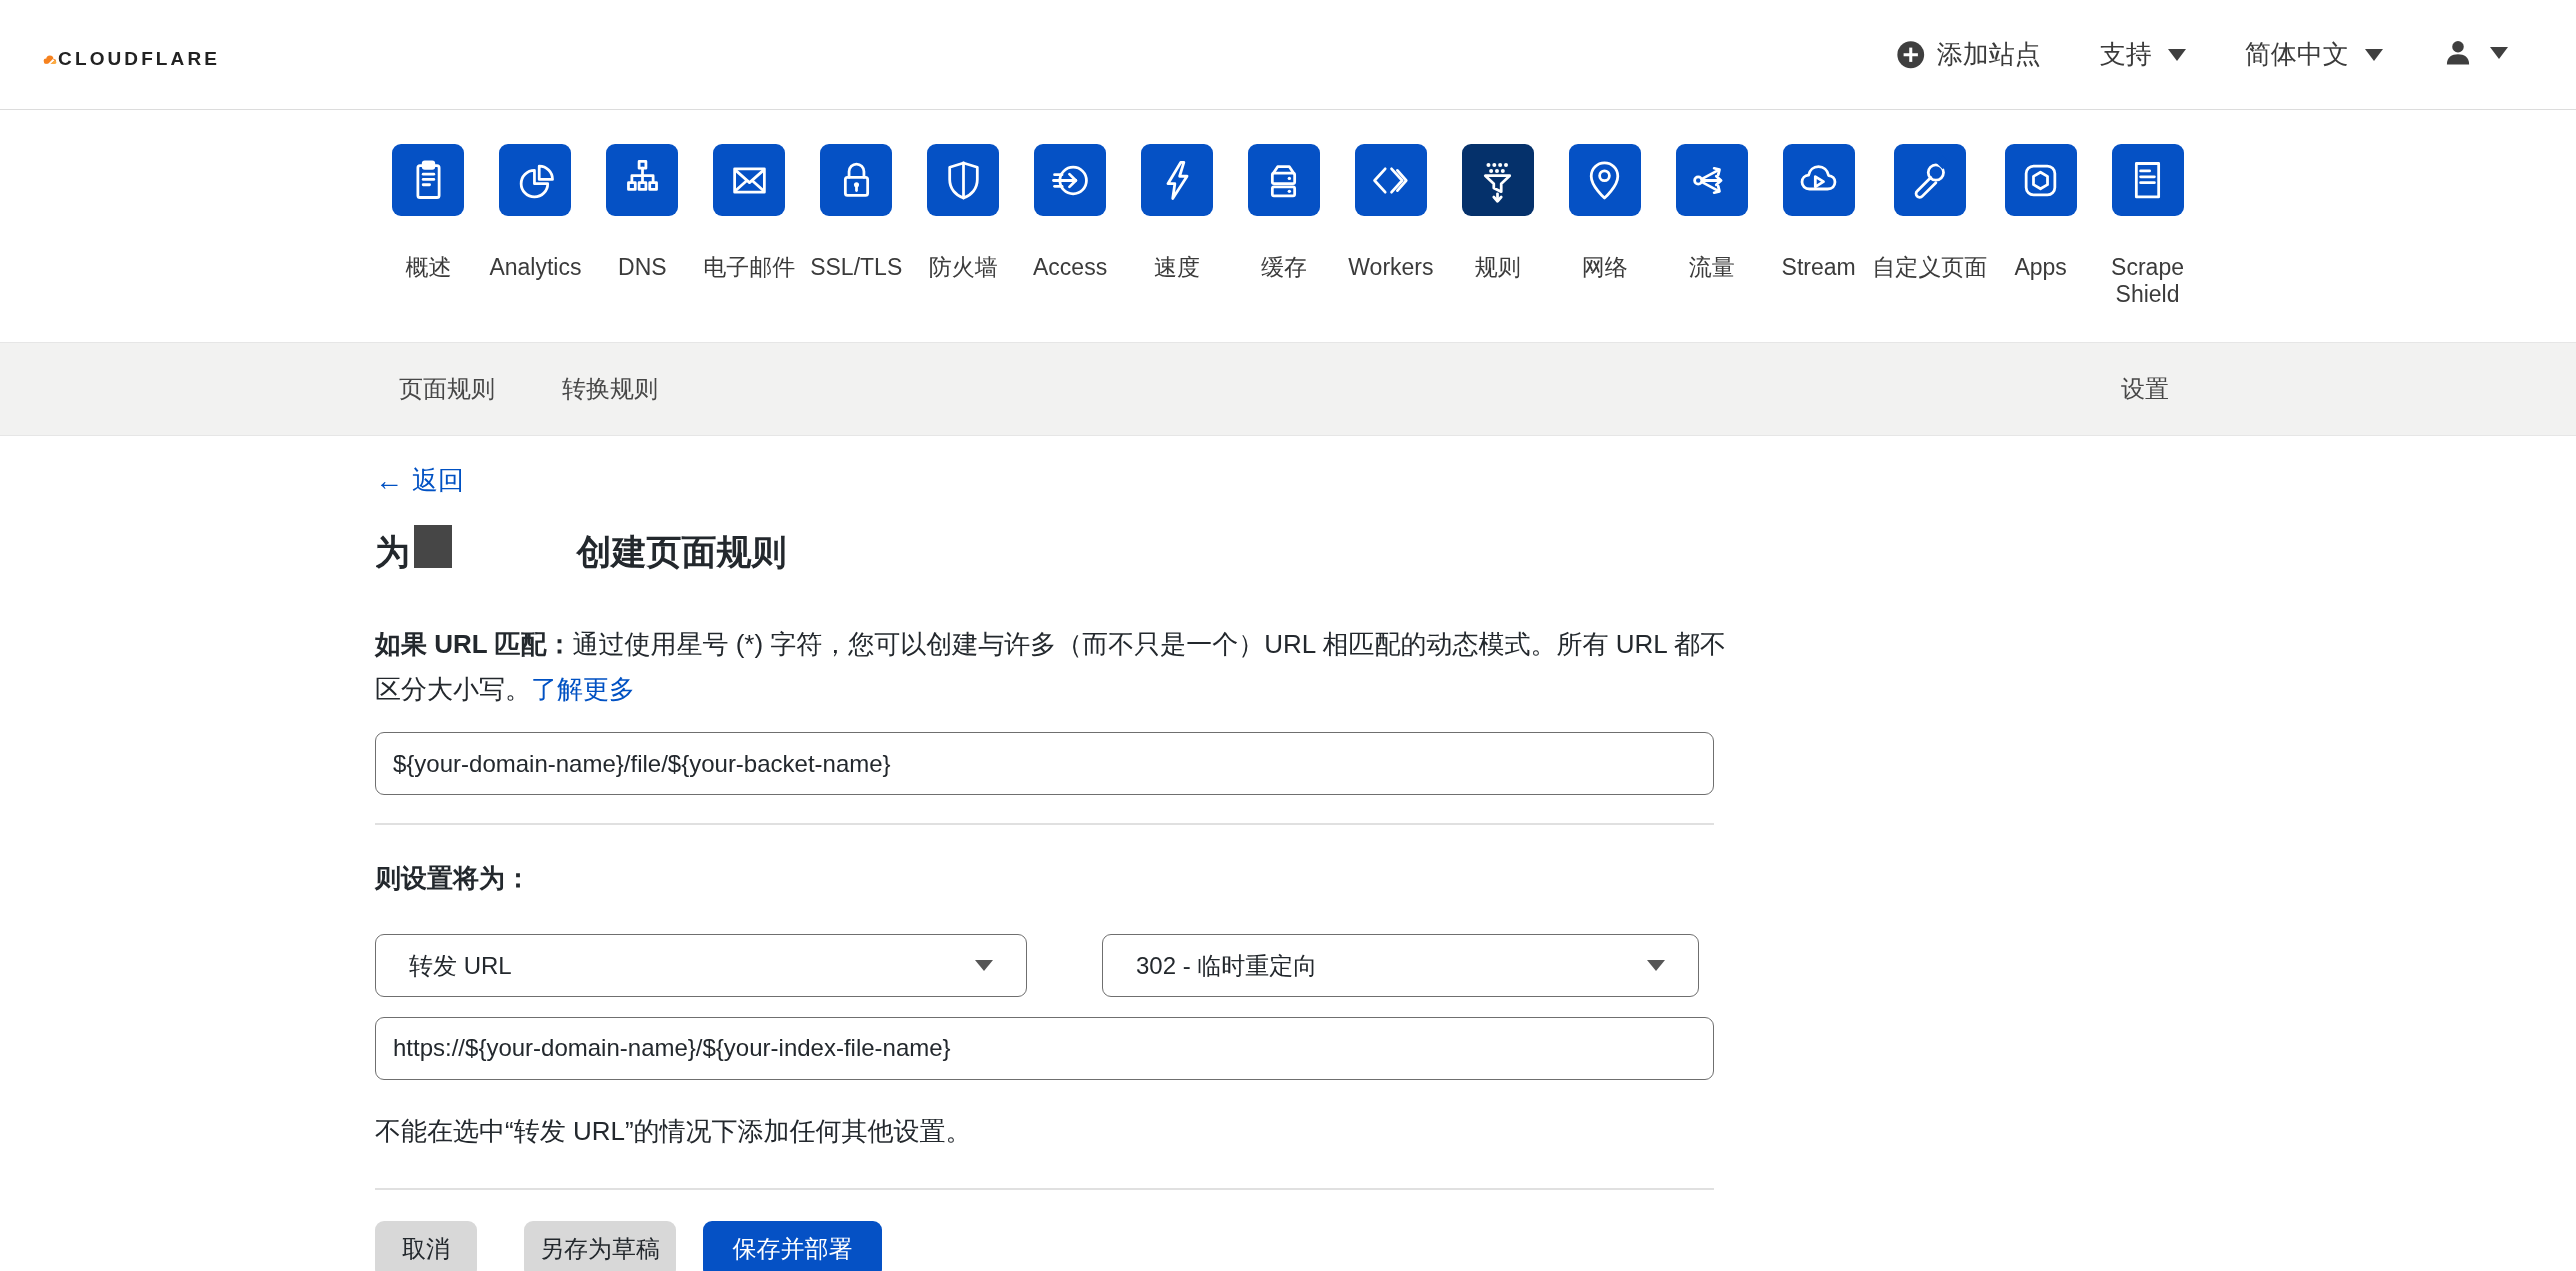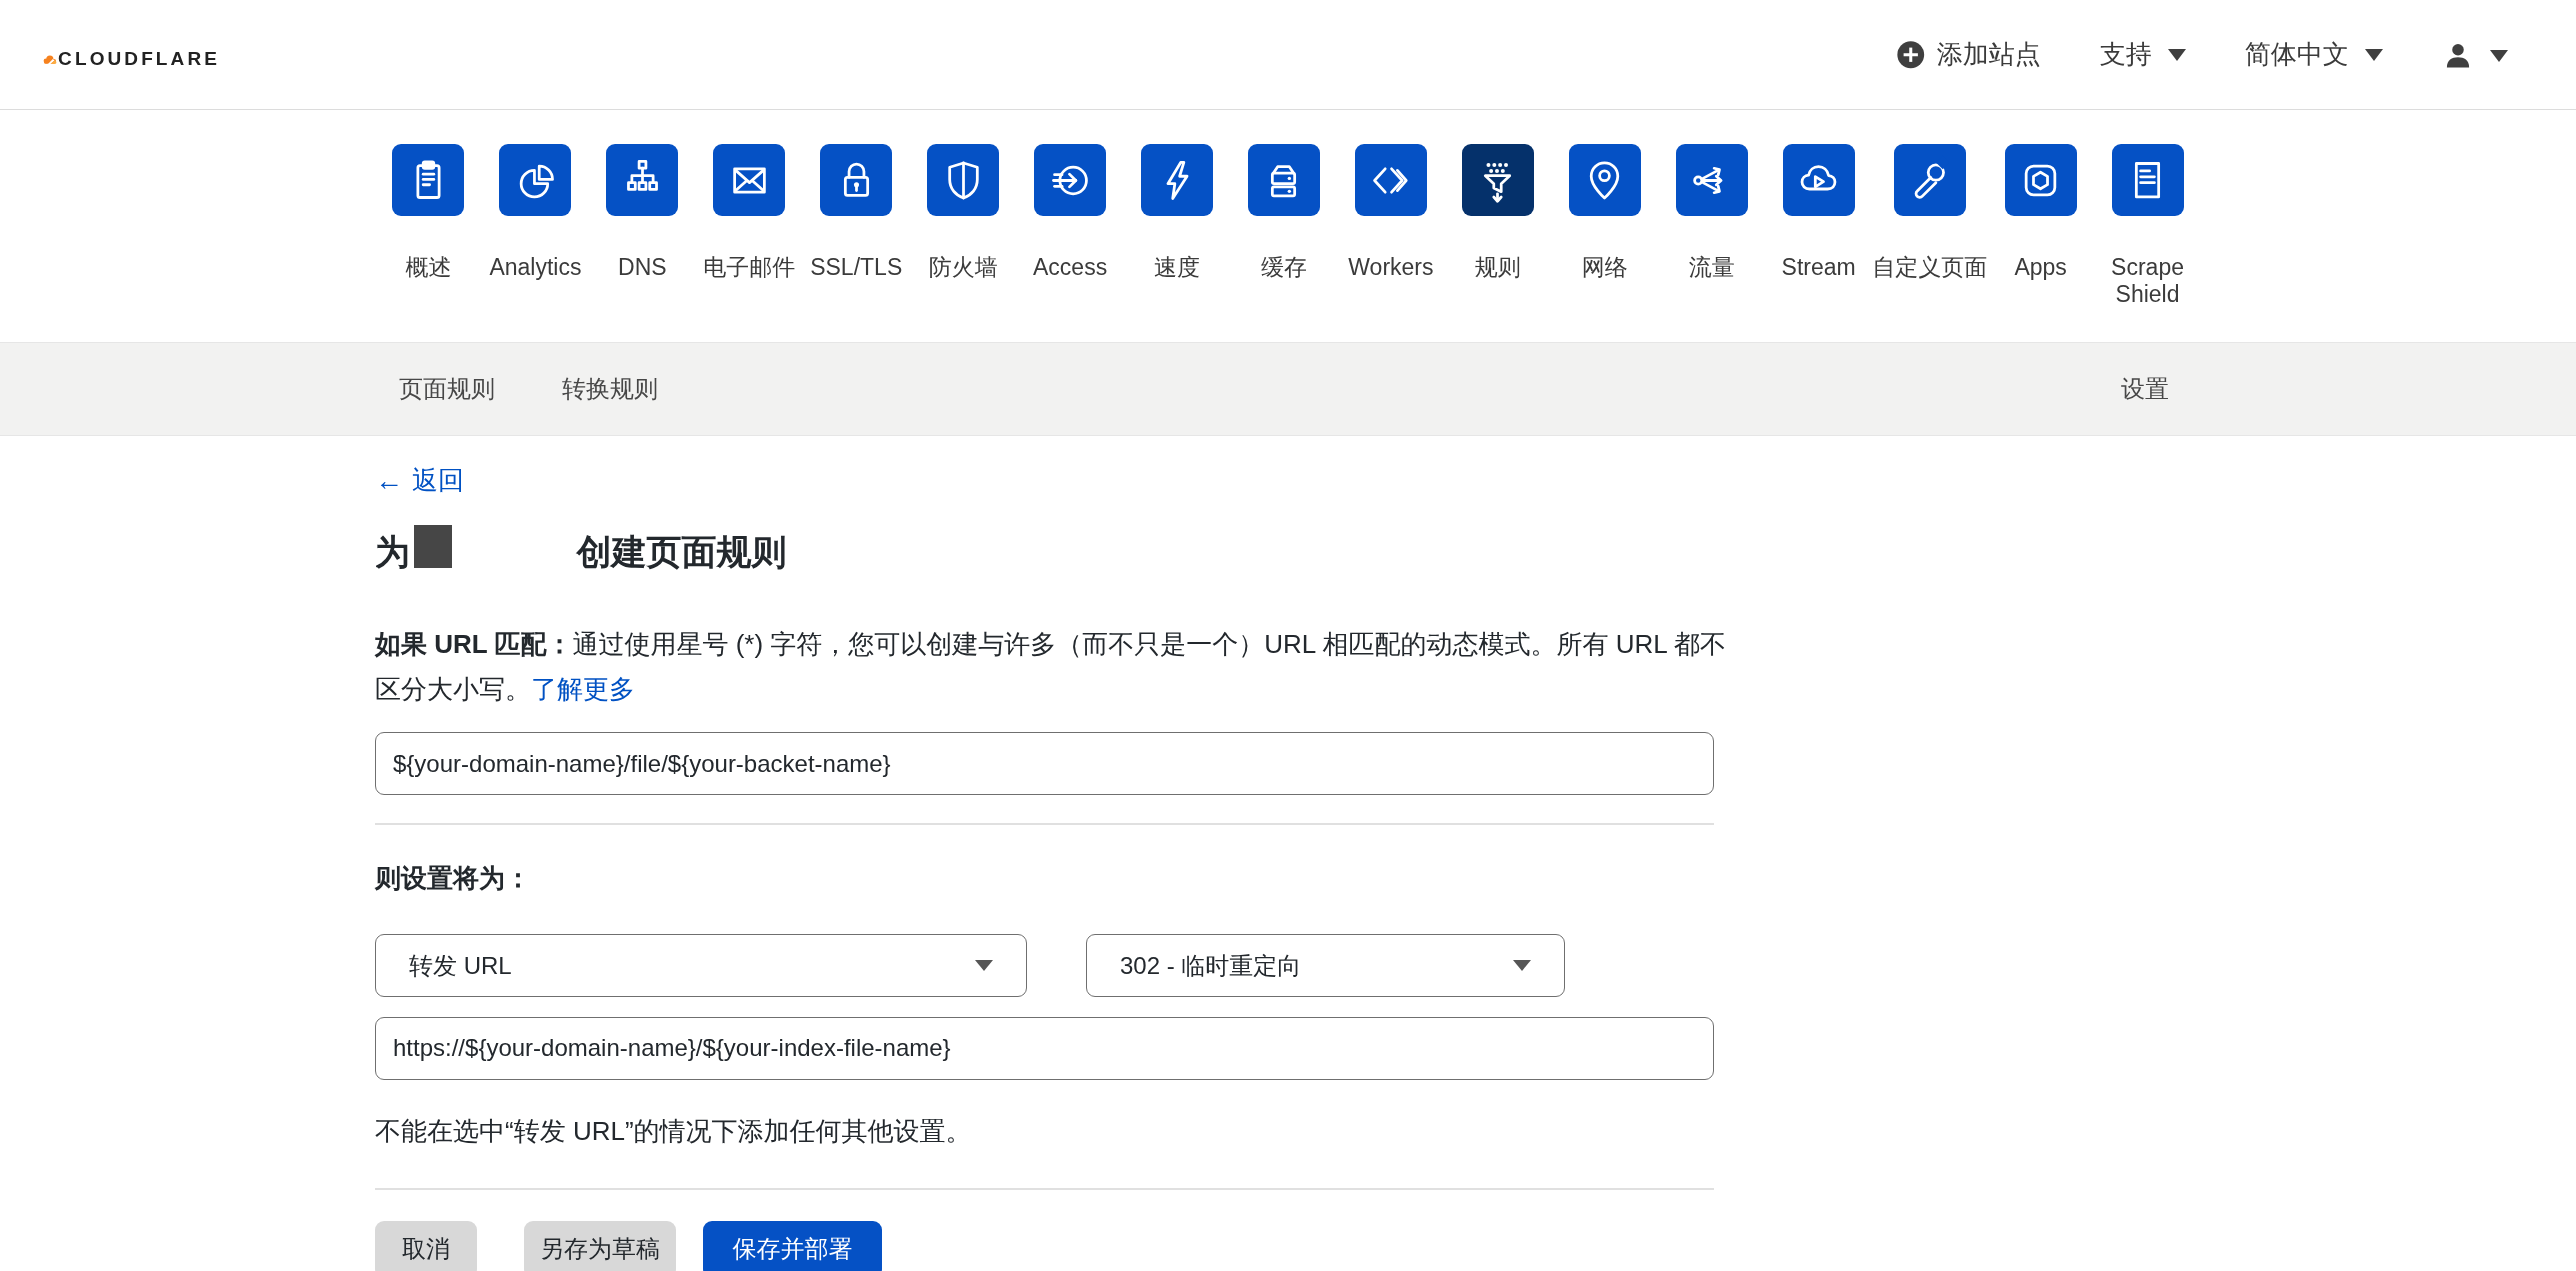--- a/index.html
+++ b/index.html
@@ -12,21 +12,21 @@
   *{margin:0;padding:0;box-sizing:border-box;}
   html,body{width:2576px;height:1272px;background:#fff;overflow:hidden;
     font-family:"Liberation Sans","DejaVu Sans",sans-serif;color:var(--text);}
 
   
   .top-header{height:110px;border-bottom:1.8px solid #dcdcdc;display:flex;
     align-items:center;justify-content:space-between;padding:0 68px 0 41px;}
   .brand{display:flex;flex-direction:row;align-items:center;width:179px;cursor:pointer;padding-top:9px;}
   .brand svg{width:106px;height:59px;display:block;}
   .brand-text{font-size:19px;font-weight:bold;letter-spacing:3.1px;color:#222;margin-top:0px;}
-  .header-right{display:flex;align-items:flex-end;gap:59px;font-size:26px;color:var(--muted);}
+  .header-right{display:flex;align-items:flex-start;gap:59px;font-size:26px;color:var(--muted);}
   .hdr-item{display:flex;align-items:center;gap:11.6px;cursor:pointer;white-space:nowrap;}
   .caret{width:0;height:0;border-left:9.8px solid transparent;border-right:9.8px solid transparent;
     border-top:12.5px solid #3f3f3f;margin-left:4.5px;}
 
   
   .app-nav{height:232px;background:#fff;}
   .app-nav-inner{width:1826px;margin:0 auto;display:flex;padding-top:34px;}
   .nav-item{flex:1 0 0;text-align:center;cursor:pointer;}
   .nav-icon{width:72px;height:72px;margin:0 auto;background:var(--blue);border-radius:9px;
     display:flex;align-items:center;justify-content:center;}
@@ -56,21 +56,21 @@
   .link{color:var(--link);cursor:pointer;text-decoration:none;}
   .text-input{display:block;width:1339px;height:63px;border:1.8px solid #6f6f6f;border-radius:9px;
     padding:0 17px;font-size:24px;color:var(--text);background:#fff;margin-top:19.7px;
     font-family:inherit;outline:none;}
   .divider{border:0;border-top:2.7px solid #e0e0e0;width:1339px;margin-top:28px;}
   .settings-label{margin-top:36px;font-size:26px;font-weight:bold;}
   .selects-row{margin-top:38px;display:flex;gap:59px;}
   .select{height:63px;border:1.8px solid #6f6f6f;border-radius:9px;background:#fff;display:flex;
     align-items:center;justify-content:space-between;padding:0 33px;font-size:24px;cursor:pointer;}
   .select.w1{width:652px;}
-  .select.w2{width:479px;}
+  .select.w2{width:597px;margin-left:16px;}
   .select-caret{width:0;height:0;border-left:9px solid transparent;border-right:9px solid transparent;
     border-top:11.6px solid #565656;}
   .note{margin-top:34px;font-size:26px;color:var(--text);}
   .divider.d2{margin-top:39px;}
   .btn-row{margin-top:31px;display:flex;align-items:center;}
   .btn{height:57px;border:0;border-radius:9px;font-size:24px;font-family:inherit;cursor:pointer;
     color:var(--text);background:#d8d8d8;}
   .btn.cancel{width:102px;}
   .btn.draft{width:152px;margin-left:47px;}
   .btn.deploy{width:179px;margin-left:27px;background:var(--blue);color:#fff;}

